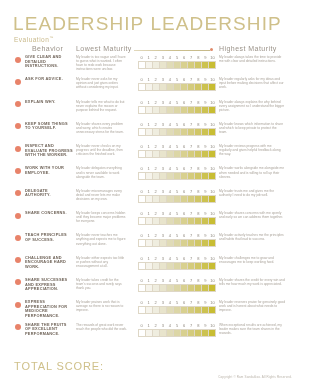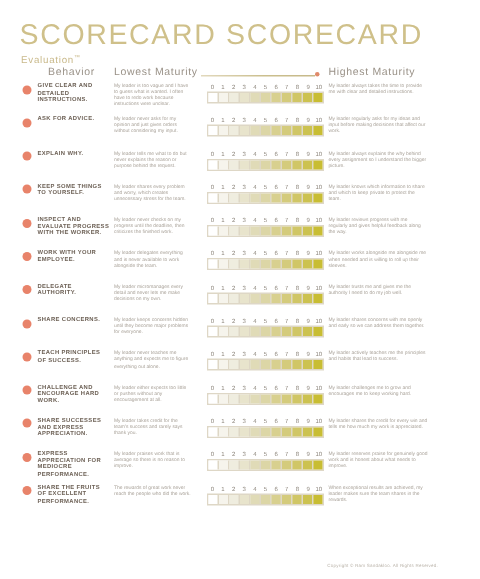--- a/index.html
+++ b/index.html
@@ -103,21 +103,21 @@
     position:absolute;right:6px;top:375px;
     font-size:3px;color:#b9b2a8;letter-spacing:.15px;
     white-space:nowrap;
   }
 </style>
 </head>
 <body>
 
 <div class="page">
 
-  <div class="title">SCORECARD SCORECARD</div>
+  <div class="title">LEADERSHIP LEADERSHIP</div>
   <div class="subtitle"><span>Evaluation</span><sup>™</sup></div>
 
   <div class="colhead ch-behavior">Behavior</div>
   <div class="colhead ch-lowest">Lowest Maturity</div>
   <div class="colhead ch-highest">Highest Maturity</div>
   <div class="hrule"></div>
   <div class="hrule-dot"></div>
 
   <div class="rows" id="rows-container">
       <div class="row">
@@ -557,15 +557,16 @@
             <div class="cell" style="background: rgb(212, 203, 124);"></div>
             <div class="cell" style="background: rgb(208, 198, 102);"></div>
             <div class="cell" style="background: rgb(204, 194, 80);"></div>
             <div class="cell" style="background: rgb(200, 189, 51);"></div>
           </div>
         </div>
         <div class="desc desc-high">When exceptional results are achieved, my leader makes sure the team shares in the rewards.</div>
       </div>
     </div>
 
+  <div class="total">TOTAL SCORE:</div>
   <div class="copyright">Copyright © Ram Sandakloo. All Rights Reserved.</div>
 
 </div>
 
 </body></html>

